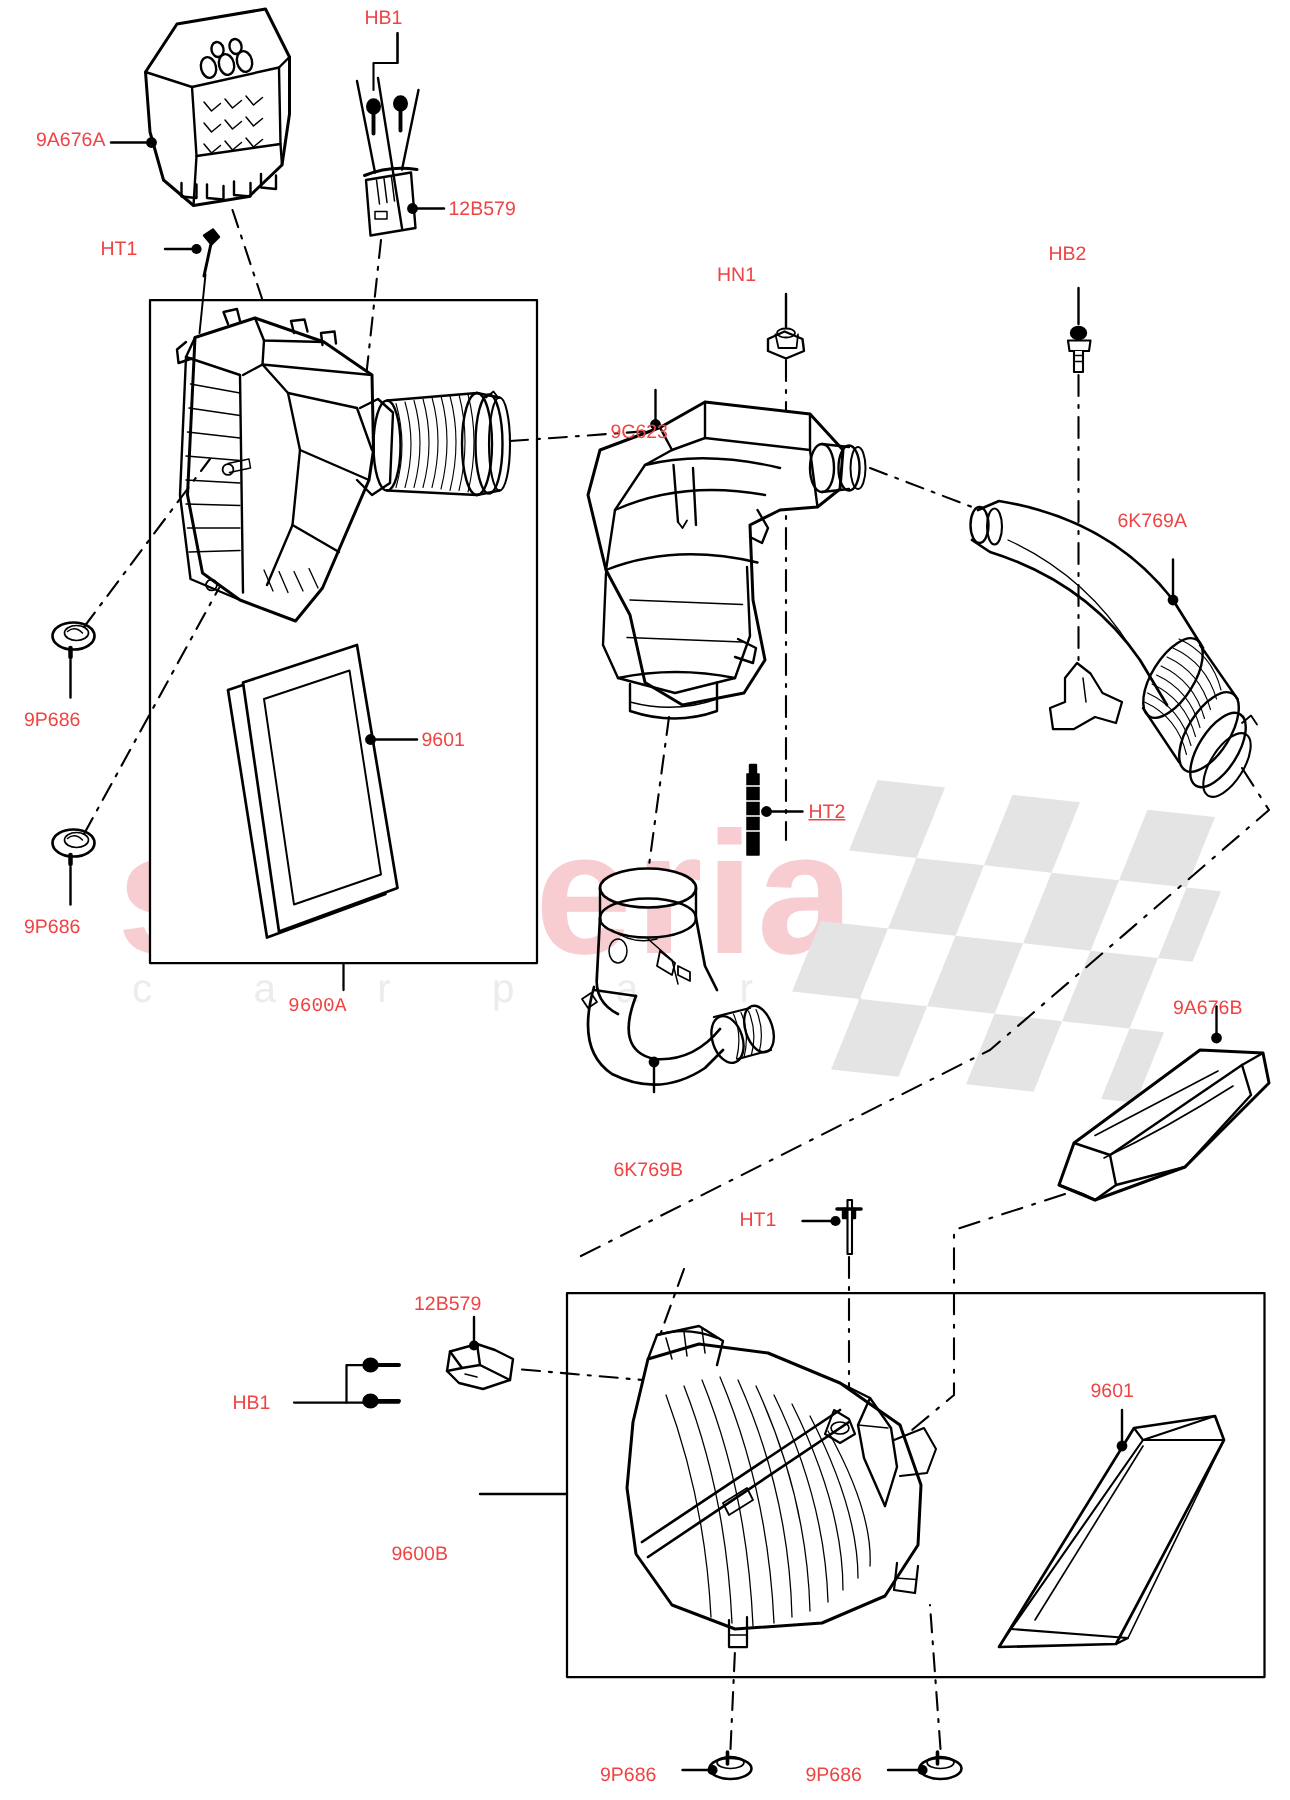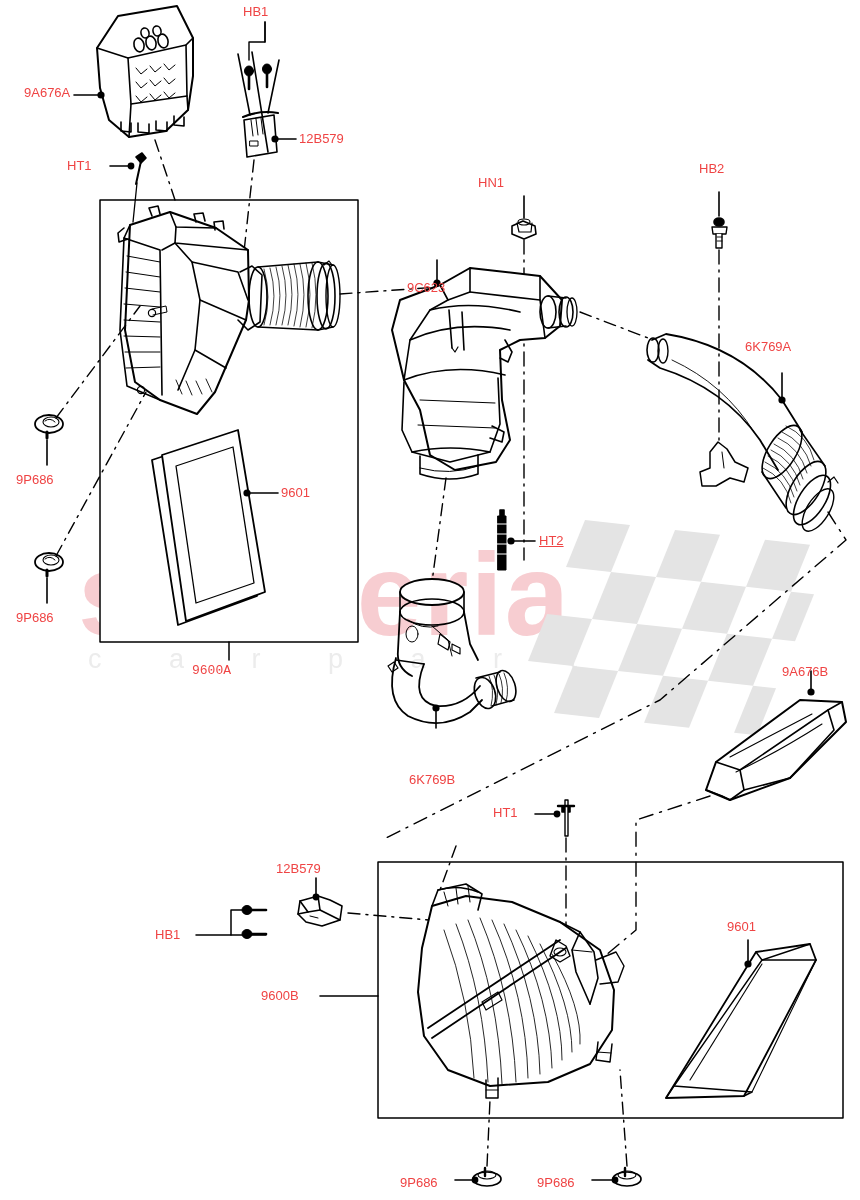--- a/index.html
+++ b/index.html
@@ -508,19 +508,19 @@
     <div class="lbl" style="left:281px;top:485px;">9601</div>
     <div class="lbl" style="left:539px;top:533px;text-decoration:underline;">HT2</div>
     <div class="lbl" style="left:16px; top:610px;">9P686</div>
     <div class="lbl" style="left:192px;top:663px;font-family:Liberation Mono, monospace;">9600A</div>
     <div class="lbl" style="left:782px;top:664px;">9A676B</div>
     <div class="lbl" style="left:409px;top:733px;margin-top:39px;">6K769B</div>
     <div class="lbl" style="left:493px;top:805px;">HT1</div>
     <div class="lbl" style="left:276px;top:861px;">12B579</div>
     <div class="lbl" style="left:155px;top:927px;">HB1</div>
     <div class="lbl" style="left:727px;top:919px;">9601</div>
-    <div class="lbl" style="left:261px;top:988px;">9600B</div>
+    <div class="lbl" style="left:261px;top:1028px;">9600B</div>
     <div class="lbl" style="left:400px;top:1175px;">9P686</div>
     <div class="lbl" style="left:537px;top:1175px;">9P686</div>
 
   </div>
 
 </div>
 
 </body></html>

